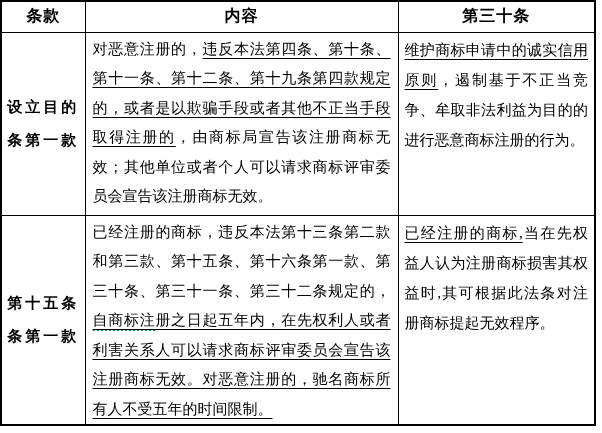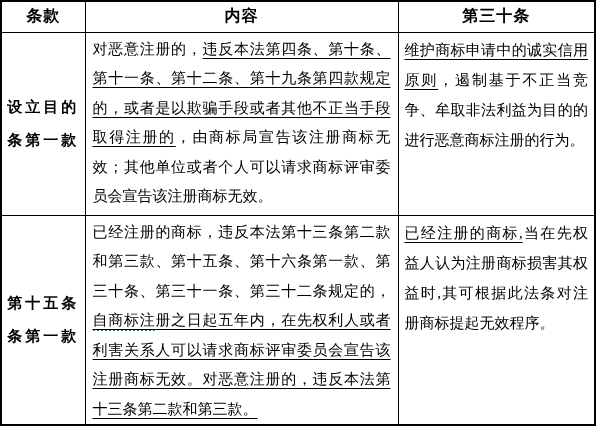--- a/index.html
+++ b/index.html
@@ -106,18 +106,18 @@
             <div>条第一款</div>
           </td>
         <td class="content-cell"><span>对恶意注册的，</span><u class="uline">违反本法第四条、第十条、第十一条、第十二条、第十九条第四款规定的，或者是以欺骗手段或者其他不正当手段取得注册的</u><span>，由商标局宣告该注册商标无效；其他单位或者个人可以请求商标评审委员会宣告该注册商标无效。</span></td>
         <td class="purpose-cell"><u class="uline">维护商标申请中的诚实信用原则</u><span>，遏制基于不正当竞争、牟取非法利益为目的的进行恶意商标注册的行为。</span></td>
       </tr>
       <tr class="row-45">
         <td class="clause-cell">
             <div>第十五条</div>
             <div>条第一款</div>
           </td>
-        <td class="content-cell"><span>已经注册的商标，违反本法第十三条第二款和第三款、第十五条、第十六条第一款、第三十条、第三十一条、第三十二条规定的，</span><u class="uline"><span class="squiggle">自商标注</span><span>册之日起五年内，在先权利人或者利害关系人可以请求商标评审委员会宣告该注册商标无效。对恶意注册的，违反本法第十三条第二款和第三款。</span></u></td>
+        <td class="content-cell"><span>已经注册的商标，违反本法第十三条第二款和第三款、第十五条、第十六条第一款、第三十条、第三十一条、第三十二条规定的，</span><u class="uline"><span class="squiggle">自商标注</span><span>册之日起五年内，在先权利人或者利害关系人可以请求商标评审委员会宣告该注册商标无效。对恶意注册的，驰名商标所有人不受五年的时间限制。</span></u></td>
         <td class="purpose-cell"><u class="uline">已经注册的商标,</u><span>当在先权益人认为注册商标损害其权益时,其可根据此法条对注册商标提起无效程序。</span></td>
       </tr>
     </tbody>
   </table>
 </div>
 
 </body></html>

